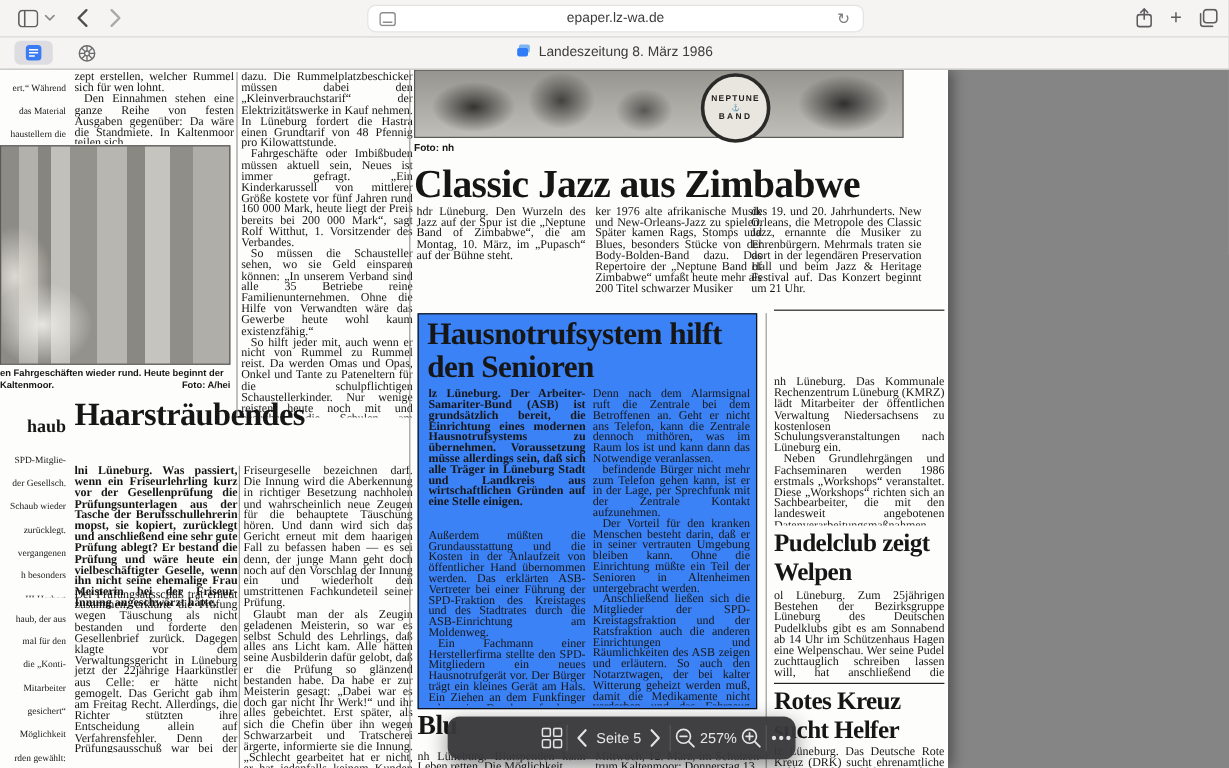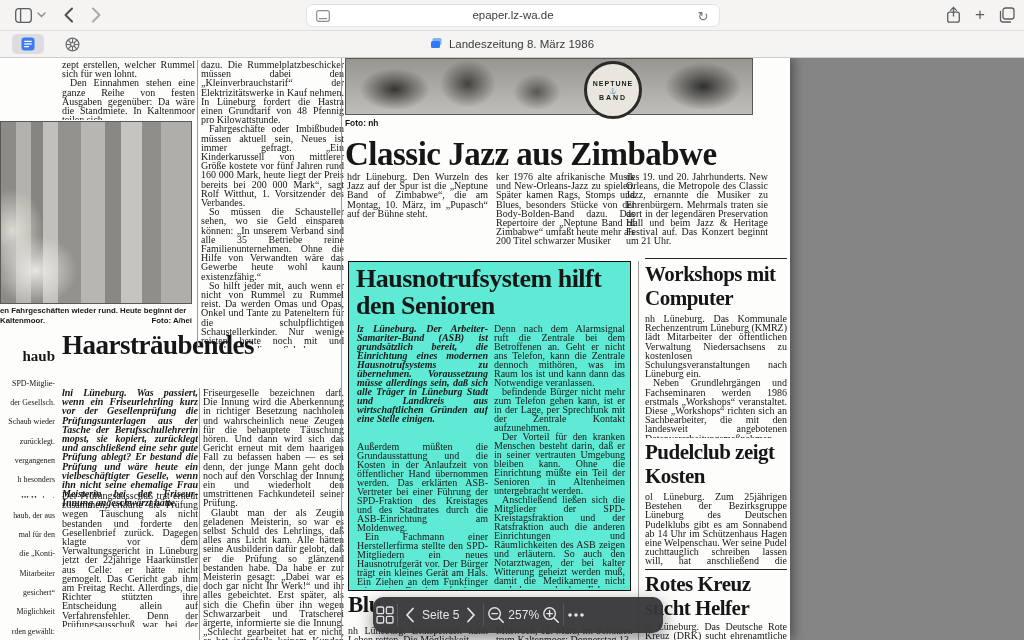--- a/index.html
+++ b/index.html
@@ -28,42 +28,42 @@
 
   
   .content{position:absolute;left:0;top:58px;width:1024px;height:582px;background:#858585;overflow:hidden;}
   .page{position:absolute;left:0;top:0;width:790px;height:582px;background:#fdfdfc;
         box-shadow:4px 0 10px rgba(0,0,0,.38);overflow:hidden;color:#161616;
         font-family:"Liberation Serif","DejaVu Serif",serif;}
   .abs{position:absolute;}
   .cols{font-size:10px;line-height:9.2px;text-align:justify;overflow:hidden;}
   .cols p{margin:0;text-indent:8px;}
   .cols p:first-child{text-indent:0;}
-  .lead{font-weight:bold;font-style:italic;}
+  .lead{font-weight:bold;}
   .frag{font-size:7.9px;line-height:11.4px;white-space:nowrap;text-align:right;}
   .fragwrap{overflow:hidden;text-align:right;}
   .fraghead .frag{font-weight:bold;font-size:15px;line-height:15.5px;font-family:"Liberation Serif",serif;margin-left:14px;}
   .headline{font-weight:bold;letter-spacing:-0.5px;font-family:"Liberation Serif",serif;}
   .caption{font-family:"Liberation Sans","DejaVu Sans",sans-serif;font-weight:bold;font-size:7.8px;line-height:10px;}
   .photo{background:#aeaca7;border:1px solid #5a5955;box-sizing:border-box;}
   .vrule{width:1px;background:#9a9a96;}
   .hrule{height:1px;background:#222;}
-  .hausbox{border:1.5px solid #111;box-sizing:border-box;background:#5eead4;}
+  .hausbox{border:1.5px solid #111;box-sizing:border-box;background:#3b82f6;}
 
   
   .drum{position:absolute;border-radius:50%;background:#e8e6df;border:3px solid #2a2a28;
         display:flex;flex-direction:column;align-items:center;justify-content:center;
         font-family:"Liberation Sans",sans-serif;font-weight:bold;color:#1c1c1a;}
   .drum .d1{font-size:7px;letter-spacing:1px;}
   .drum .d2{font-size:7px;letter-spacing:2px;}
 
   
   .floatbar{position:absolute;left:373px;top:539px;width:290px;height:36px;border-radius:10px;
             background:rgba(56,56,58,0.96);box-shadow:0 6px 18px rgba(0,0,0,.45);
-            display:flex;align-items:center;justify-content:flex-start;z-index:20;
+            display:flex;align-items:center;justify-content:flex-end;z-index:20;
             color:#e4e4e6;font-size:12px;font-family:"Liberation Sans",sans-serif;}
   .fdiv{width:1px;height:22px;background:#58585a;}
   .fbtn{display:flex;align-items:center;justify-content:center;width:24px;height:24px;}
   .flabel{color:#e7e7e9;}
 </style>
 </head>
 <body>
 
 <div class="chrome">
   <span class="cicon" style="left:13px">
@@ -147,20 +147,25 @@
           <rect x="1" y="4" width="9" height="7" rx="1.5" fill="#2f7cf6"></rect>
         </svg>
     </span>
     <span>Landeszeitung 8. März 1986</span>
   </div>
 </div>
 
 <div class="content">
   <div class="page">
 
+    <div class="abs fragwrap" style="left:0;top:2px;width:55px;height:60px">
+        <p class="frag">ert.“ Während</p>
+        <p class="frag">das Material</p>
+        <p class="frag">haustellern die</p>
+      </div>
     <div class="abs fragwrap fraghead" style="left:0;top:276px;width:55px;height:33px">
         <p class="frag">haub</p>
       </div>
     <div class="abs fragwrap" style="left:0;top:312px;width:55px;height:128px">
         <p class="frag">SPD-Mitglie-</p>
         <p class="frag">der Gesellsch.</p>
         <p class="frag">Schaub wieder</p>
         <p class="frag">zurücklegt.</p>
         <p class="frag">vergangenen</p>
         <p class="frag">h besonders</p>
@@ -257,27 +262,26 @@
         </div>
       <div class="cols" style="position:absolute;left:145px;top:62px;width:131px;height:264px;line-height:9px">
           <p class="">Denn nach dem Alarmsignal ruft die Zentrale bei dem Betroffenen an. Geht er nicht ans Telefon, kann die Zentrale dennoch mithören, was im Raum los ist und kann dann das Notwendige veranlassen.</p>
           <p class="">befindende Bürger nicht mehr zum Telefon gehen kann, ist er in der Lage, per Sprechfunk mit der Zentrale Kontakt aufzunehmen.</p>
           <p class="">Der Vorteil für den kranken Menschen besteht darin, daß er in seiner vertrauten Umgebung bleiben kann. Ohne die Einrichtung müßte ein Teil der Senioren in Altenheimen untergebracht werden.</p>
           <p class="">Anschließend ließen sich die Mitglieder der SPD-Kreistagsfraktion und der Ratsfraktion auch die anderen Einrichtungen und Räumlichkeiten des ASB zeigen und erläutern. So auch den Notarztwagen, der bei kalter Witterung geheizt werden muß, damit die Medikamente nicht verderben und das Fahrzeug ständig einsatzbereit ist.</p>
         </div>
     </div>
 
     <div class="abs hrule" style="left:645px;top:200px;width:142px"></div>
-    <div class="abs headline" style="left:645px;top:204px;width:142px;font-size:21px;line-height:24px">Workshops mit Computer</div>
     <div class="abs cols" style="left:645px;top:256px;width:142px;height:124px">
         <p class="">nh Lüneburg. Das Kommunale Rechenzentrum Lüneburg (KMRZ) lädt Mitarbeiter der öffentlichen Verwaltung Niedersachsens zu kostenlosen Schulungsveranstaltungen nach Lüneburg ein.</p>
         <p class="">Neben Grundlehrgängen und Fachseminaren werden 1986 erstmals „Workshops“ veranstaltet. Diese „Workshops“ richten sich an Sachbearbeiter, die mit den landesweit angebotenen Datenverarbeitungsmaßnahmen schon seit längerem vertraut sind.</p>
       </div>
 
-    <div class="abs headline" style="left:645px;top:382px;width:142px;font-size:21px;line-height:24px">Pudelclub zeigt Kosten</div>
+    <div class="abs headline" style="left:645px;top:382px;width:142px;font-size:21px;line-height:24px">Pudelclub zeigt Welpen</div>
     <div class="abs cols" style="left:645px;top:434px;width:142px;height:74px">
         <p class="">ol Lüneburg. Zum 25jährigen Bestehen der Bezirksgruppe Lüneburg des Deutschen Pudelklubs gibt es am Sonnabend ab 14 Uhr im Schützenhaus Hagen eine Welpenschau. Wer seine Pudel zuchttauglich schreiben lassen will, hat anschließend die Gelegenheit</p>
       </div>
 
     <div class="abs hrule" style="left:645px;top:511px;width:142px"></div>
     <div class="abs headline" style="left:645px;top:514px;width:142px;font-size:21px;line-height:24px">Rotes Kreuz sucht Helfer</div>
     <div class="abs cols" style="left:645px;top:564px;width:142px;height:18px">
         <p class="">lz Lüneburg. Das Deutsche Rote Kreuz (DRK) sucht ehrenamtliche Helfer, um die vielfältigen Aufga-</p>
       </div>
 

